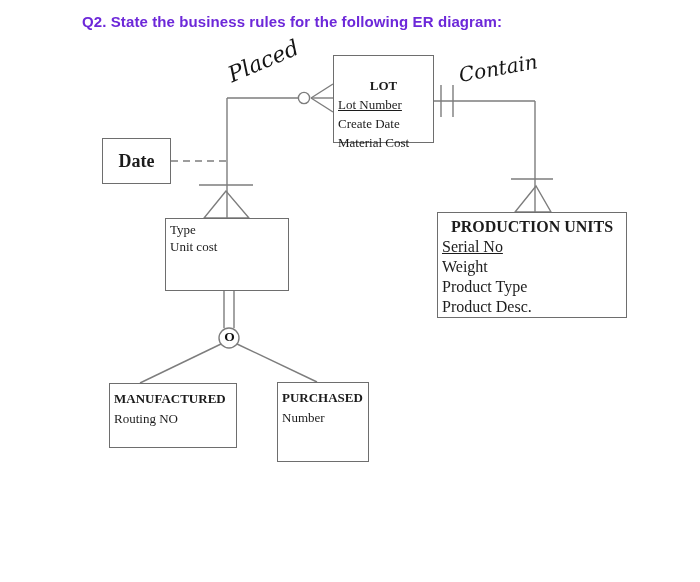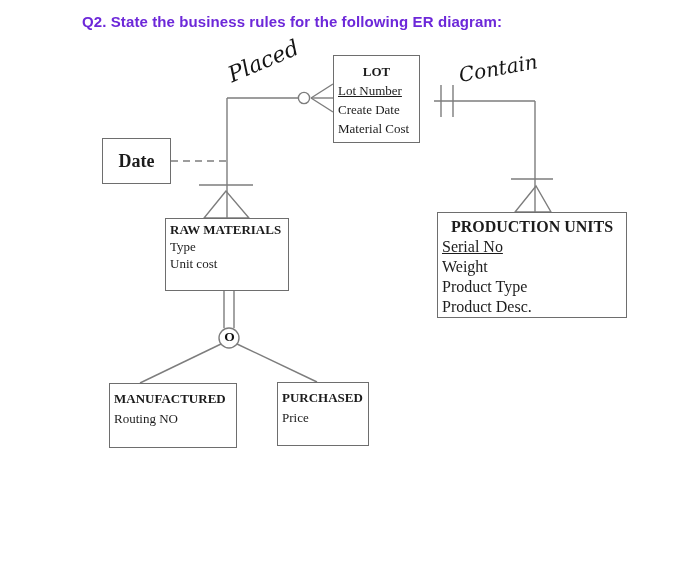--- a/index.html
+++ b/index.html
@@ -15,25 +15,25 @@
   svg.wires { position:absolute; left:0; top:0; }
   .entity {
     position:absolute; box-sizing:border-box; background:#ffffff;
     border:1.4px solid #6e6e6e; color:#1c1c1c; font-size:13px;
     padding:2px 4px 0 4px;
   }
   .etitle { font-weight:bold; white-space:nowrap; }
   .center { text-align:center; }
   .attr { white-space:nowrap; }
   .key { text-decoration:underline; }
-  .box-lot  { left:333px; top:55px;  width:87px; height:88px; line-height:19px; padding-top:6px; }
+  .box-lot  { left:333px; top:55px;  width:101px; height:88px; line-height:19px; padding-top:20px; }
   .box-raw  { left:165px; top:218px; width:124px; height:73px; line-height:17px; padding-top:2px; }
   .box-prod { left:437px; top:212px; width:190px; height:106px; line-height:20px; padding-top:4px; font-size:16px; }
   .box-man  { left:73px;  top:383px; width:128px; height:65px; line-height:20px; padding-top:5px;margin-left:36px; }
-  .box-pur  { left:277px; top:382px; width:92px;  height:64px; line-height:20px; padding-top:5px; }
+  .box-pur  { left:277px; top:382px; width:92px;  height:80px; line-height:20px; padding-top:5px; }
   .box-date {
     left:102px; top:138px; width:69px; height:46px;
     display:flex; align-items:center; justify-content:center;
     font-size:18px; padding:0;font-weight:bold;
   }
   .hand {
     position:absolute; font-family:"DejaVu Serif", serif; font-style:italic;
     color:#141414; white-space:nowrap;
   }
   .hand-placed  { left:229px; top:63px; font-size:22px; transform:rotate(-23deg); transform-origin:left center; }
@@ -81,41 +81,40 @@
   <div class="entity box-lot">
     <div class="etitle center">LOT</div>
     <div class="attr key">Lot Number</div>
     <div class="attr">Create Date</div>
     <div class="attr">Material Cost</div>
   </div>
 
   <div class="entity box-date">Date</div>
 
   <div class="entity box-raw">
-    <div class="etitle">RAW MATERIALS</div>
     <div class="attr">Type</div>
     <div class="attr">Unit cost</div>
   </div>
 
   <div class="entity box-prod">
     <div class="etitle center">PRODUCTION UNITS</div>
     <div class="attr key">Serial No</div>
     <div class="attr">Weight</div>
     <div class="attr">Product Type</div>
     <div class="attr">Product Desc.</div>
   </div>
 
   <div class="entity box-man">
     <div class="etitle">MANUFACTURED</div>
     <div class="attr">Routing NO</div>
   </div>
 
   <div class="entity box-pur">
     <div class="etitle">PURCHASED</div>
-    <div class="attr">Price</div>
+    <div class="attr">Number</div>
   </div>
 
   <div class="hand hand-placed">Placed</div>
   <div class="hand hand-contain">Contain</div>
 
   <div class="o-mark">O</div>
 
 </div>
 
 </body></html>

